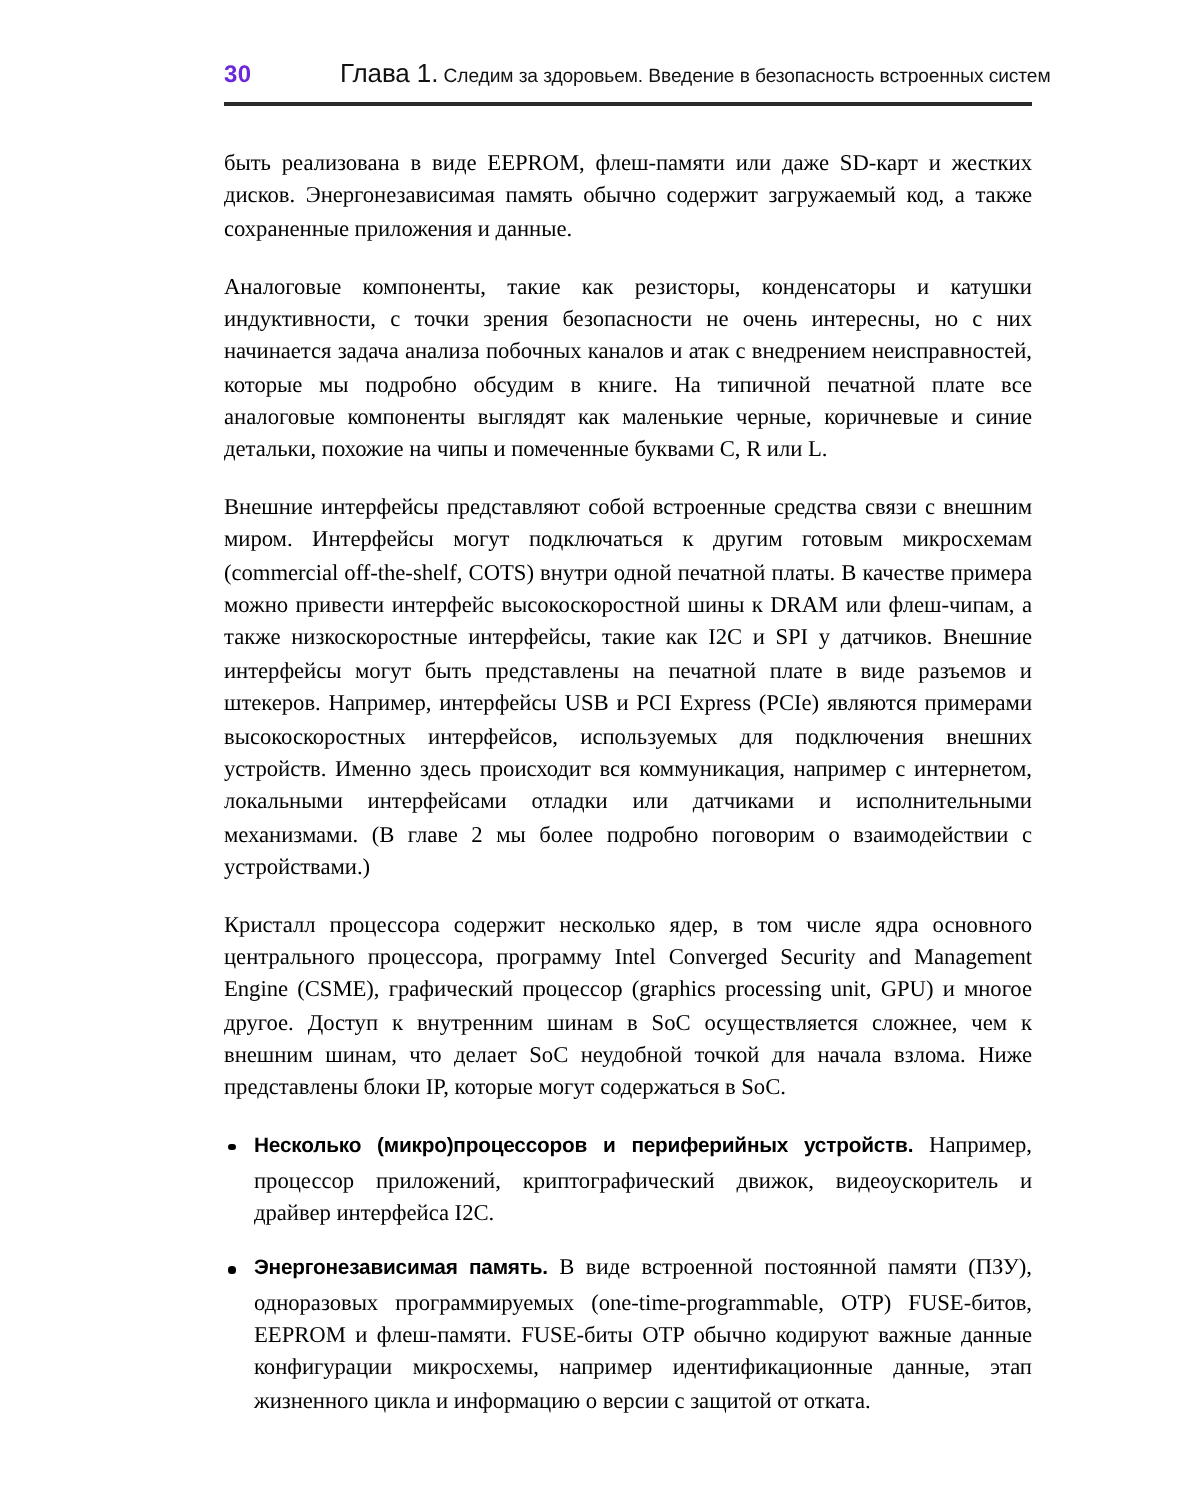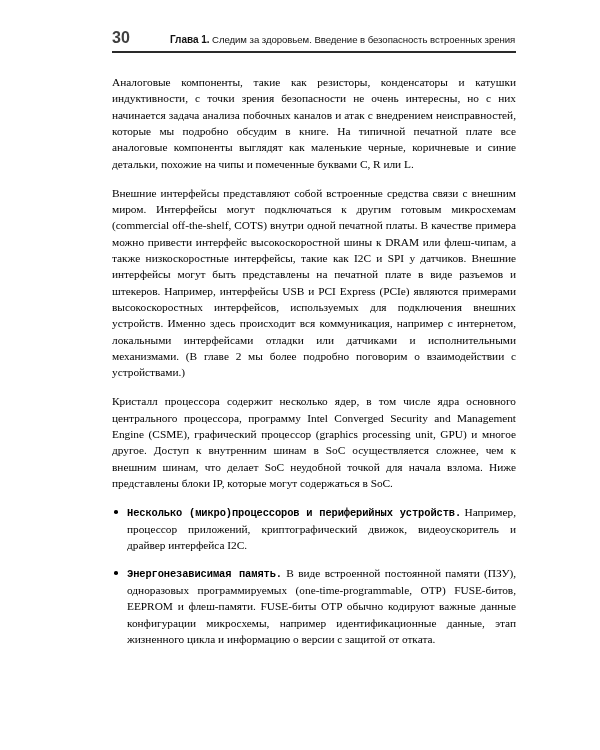--- a/index.html
+++ b/index.html
@@ -31,38 +31,38 @@
     left: 112px;
     right: 84px;
     top: 30px;
     height: 22px;
     display: flex;
     align-items: baseline;
   }
   .folio {
     font-family: "Liberation Sans", "DejaVu Sans", sans-serif;
     font-weight: bold;
-    font-size: 16px;
+    font-size: 12px;
     letter-spacing: 0.2px;
     line-height: 1;
-    color: #404040;
+    color: #6d28d9;
     width: 58px;
     flex: 0 0 58px;
   }
   .head-text {
     font-family: "Liberation Sans", "DejaVu Sans", sans-serif;
     font-size: 9.6px;
     line-height: 1.1;
     color: #111111;
     white-space: nowrap;
     letter-spacing: -0.05px;
   }
   .head-text .chapter-label {
-    font-weight: bold;
-    font-size: 10px;
+    font-weight: normal;
+    font-size: 13px;
   }
 
   .head-rule {
     position: absolute;
     left: 112px;
     width: 404px;
     top: 51px;
     height: 1.6px;
     background: #2a2a2a;
   }
@@ -107,43 +107,44 @@
   ul.bullets > li .dot {
     position: absolute;
     left: 2px;
     top: 6.6px;
     width: 3.6px;
     height: 3.6px;
     border-radius: 50%;
     background: #000000;
   }
   .lead {
-    font-family: Liberation Mono, monospace;
+    font-family: Liberation Sans, sans-serif;
     font-weight: bold;
     font-size: 10.4px;
     letter-spacing: -0.1px;
   }
 </style>
 </head>
 <body>
 
 <div class="page">
 
   <div class="running-head">
     <div class="folio">30</div>
     <div class="head-text">
       <span class="chapter-label">Глава 1.</span>
-      <span>Следим за здоровьем. Введение в безопасность встроенных зрения</span>
+      <span>Следим за здоровьем. Введение в безопасность встроенных систем</span>
     </div>
   </div>
 
   <div class="head-rule"></div>
 
   <div class="column">
 
+    <p class="body"><span>быть реализована в виде EEPROM, флеш-памяти или даже SD-карт и жестких дисков. Энергонезависимая память обычно содержит загружаемый код, а также сохраненные приложения и данные.</span></p>
     <p class="body"><span class="it">Аналоговые компоненты</span><span>, такие как резисторы, конденсаторы и катушки индуктивности, с точки зрения безопасности не очень интересны, но с них начинается задача </span><span class="it">анализа побочных каналов</span><span> и </span><span class="it">атак с внедрением неисправностей</span><span>, которые мы подробно обсудим в книге. На типичной печатной плате все аналоговые компоненты выглядят как маленькие черные, коричневые и синие детальки, похожие на чипы и помеченные буквами C, R или L.</span></p>
     <p class="body"><span class="it">Внешние интерфейсы</span><span> представляют собой встроенные средства связи с внешним миром. Интерфейсы могут подключаться к другим готовым микросхемам (commercial off-the-shelf, COTS) внутри одной печатной платы. В качестве примера можно привести интерфейс высокоскоростной шины к DRAM или флеш-чипам, а также низкоскоростные интерфейсы, такие как I2C и SPI у датчиков. Внешние интерфейсы могут быть представлены на печатной плате в виде разъемов и штекеров. Например, интерфейсы USB и PCI Express (PCIe) являются примерами высокоскоростных интерфейсов, используемых для подключения внешних устройств. Именно здесь происходит вся коммуникация, например с интернетом, локальными интерфейсами отладки или датчиками и исполнительными механизмами. (В главе 2 мы более подробно поговорим о взаимодействии с устройствами.)</span></p>
     <p class="body"><span>Кристалл процессора содержит несколько ядер, в том числе ядра основного центрального процессора, программу Intel Converged Security and Management Engine (CSME), графический процессор (graphics processing unit, GPU) и многое другое. Доступ к внутренним шинам в SoC осуществляется сложнее, чем к внешним шинам, что делает SoC неудобной точкой для начала взлома. Ниже представлены блоки IP, которые могут содержаться в SoC.</span></p>
 
     <ul class="bullets">
       <li>
         <span class="dot"></span>
         <span class="lead">Несколько (микро)процессоров и периферийных устройств.</span><span> Например, процессор приложений, криптографический движок, видеоускоритель и драйвер интерфейса I2C.</span>
       </li>
       <li>

